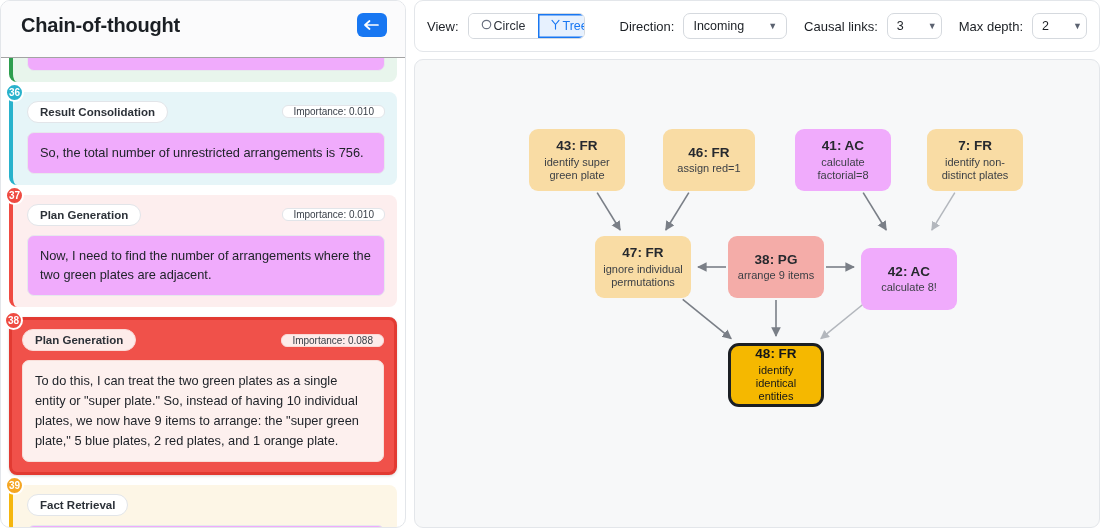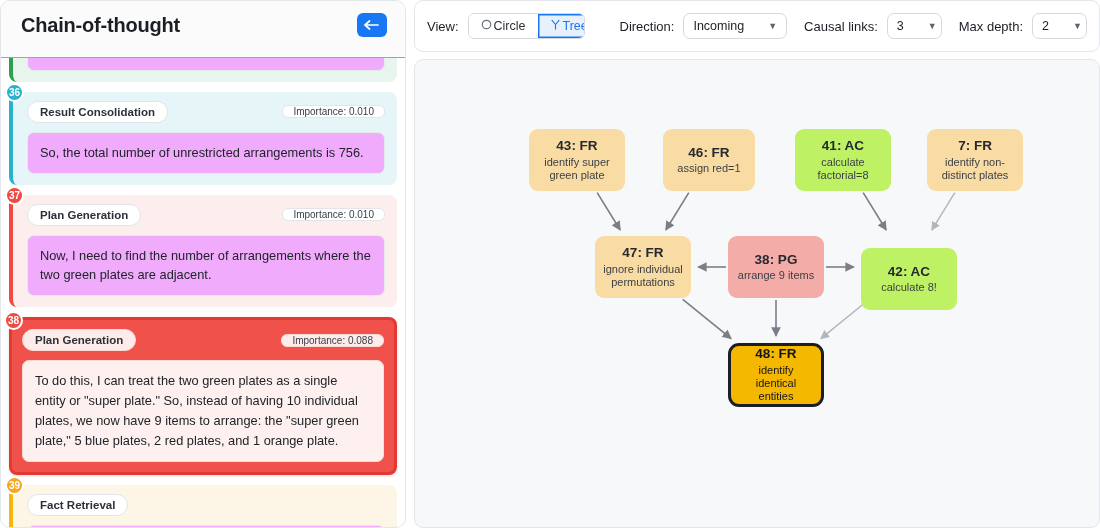--- a/index.html
+++ b/index.html
@@ -234,21 +234,21 @@
     color: #26292e;
     line-height: 1.15;
   }
   .gnode .gn-sub {
     font-size: 11px;
     color: #3b3f45;
     line-height: 1.2;
     margin-top: 2px;
   }
   .n-amber { background: #f9dca4; }
-  .n-green { background: #bef264; }
+  .n-green { background: #f0abfc; }
   .n-pink  { background: #f4aca8; }
   .n-focus {
     background: #f5b800;
     border: 3px solid #1b1f24;
     border-radius: 11px;
   }
   .n-focus .gn-title { color: #141619; }
   .n-focus .gn-sub   { color: #141619; }
 </style>
 </head>

